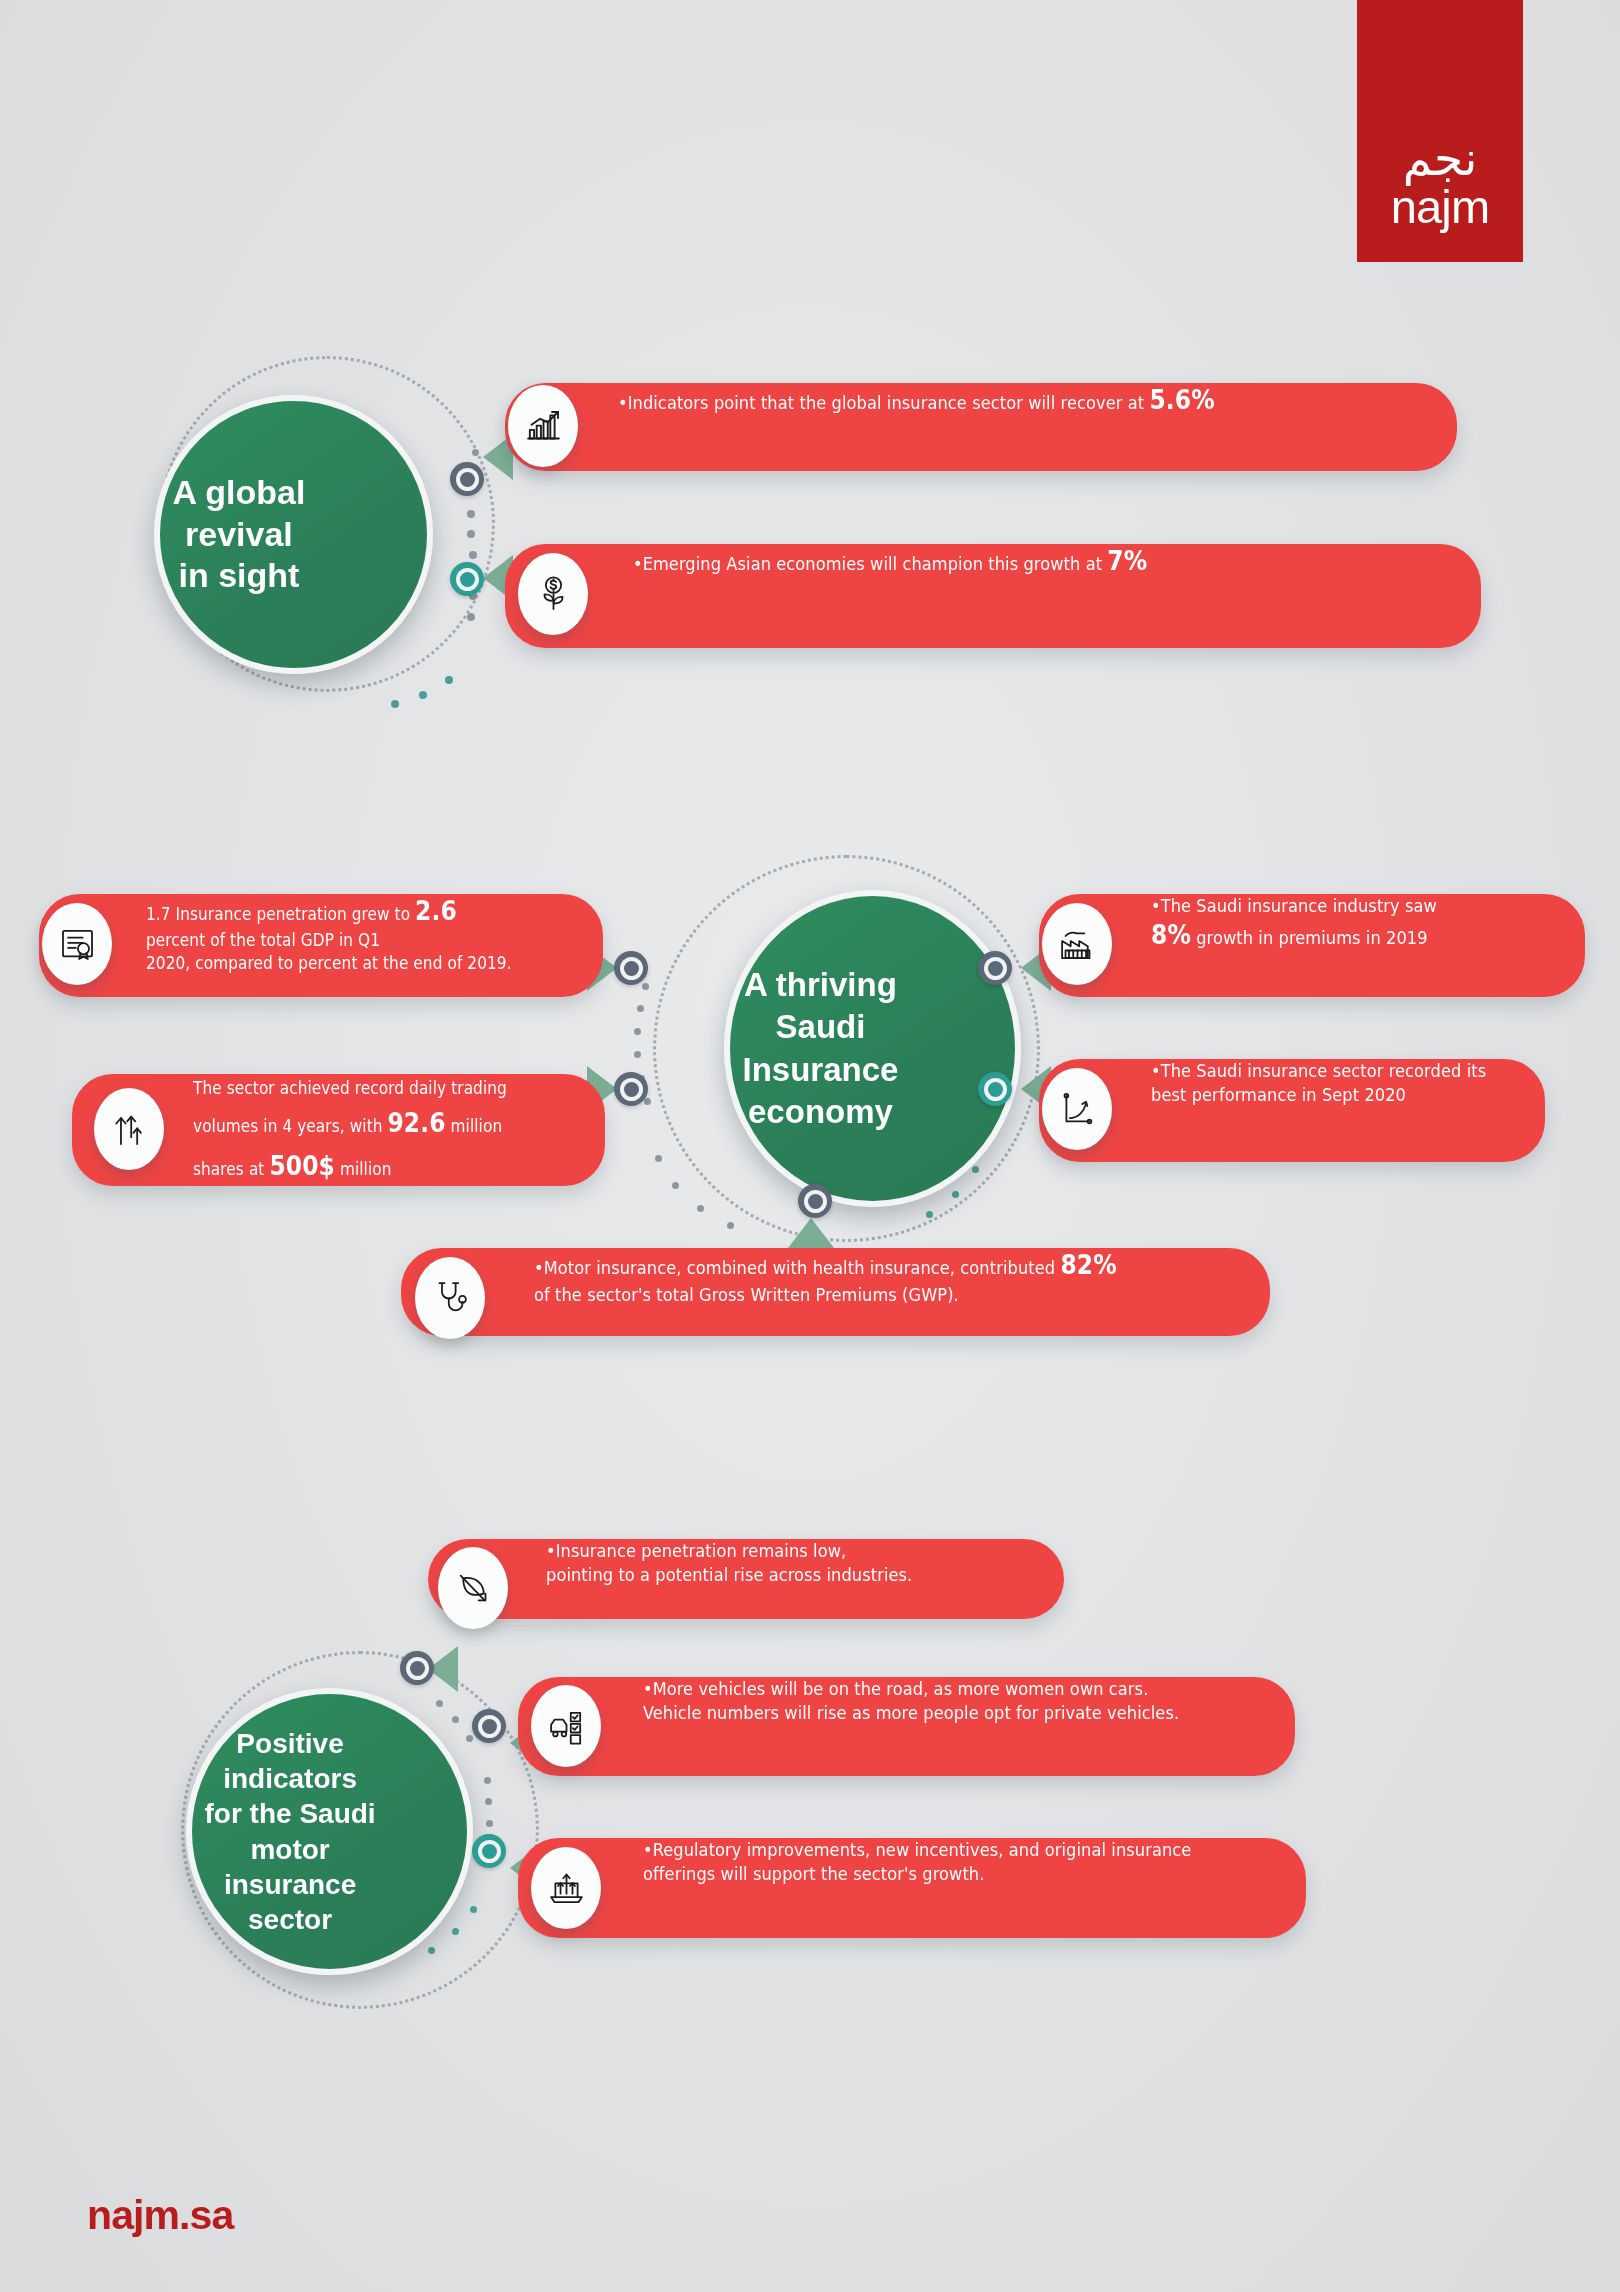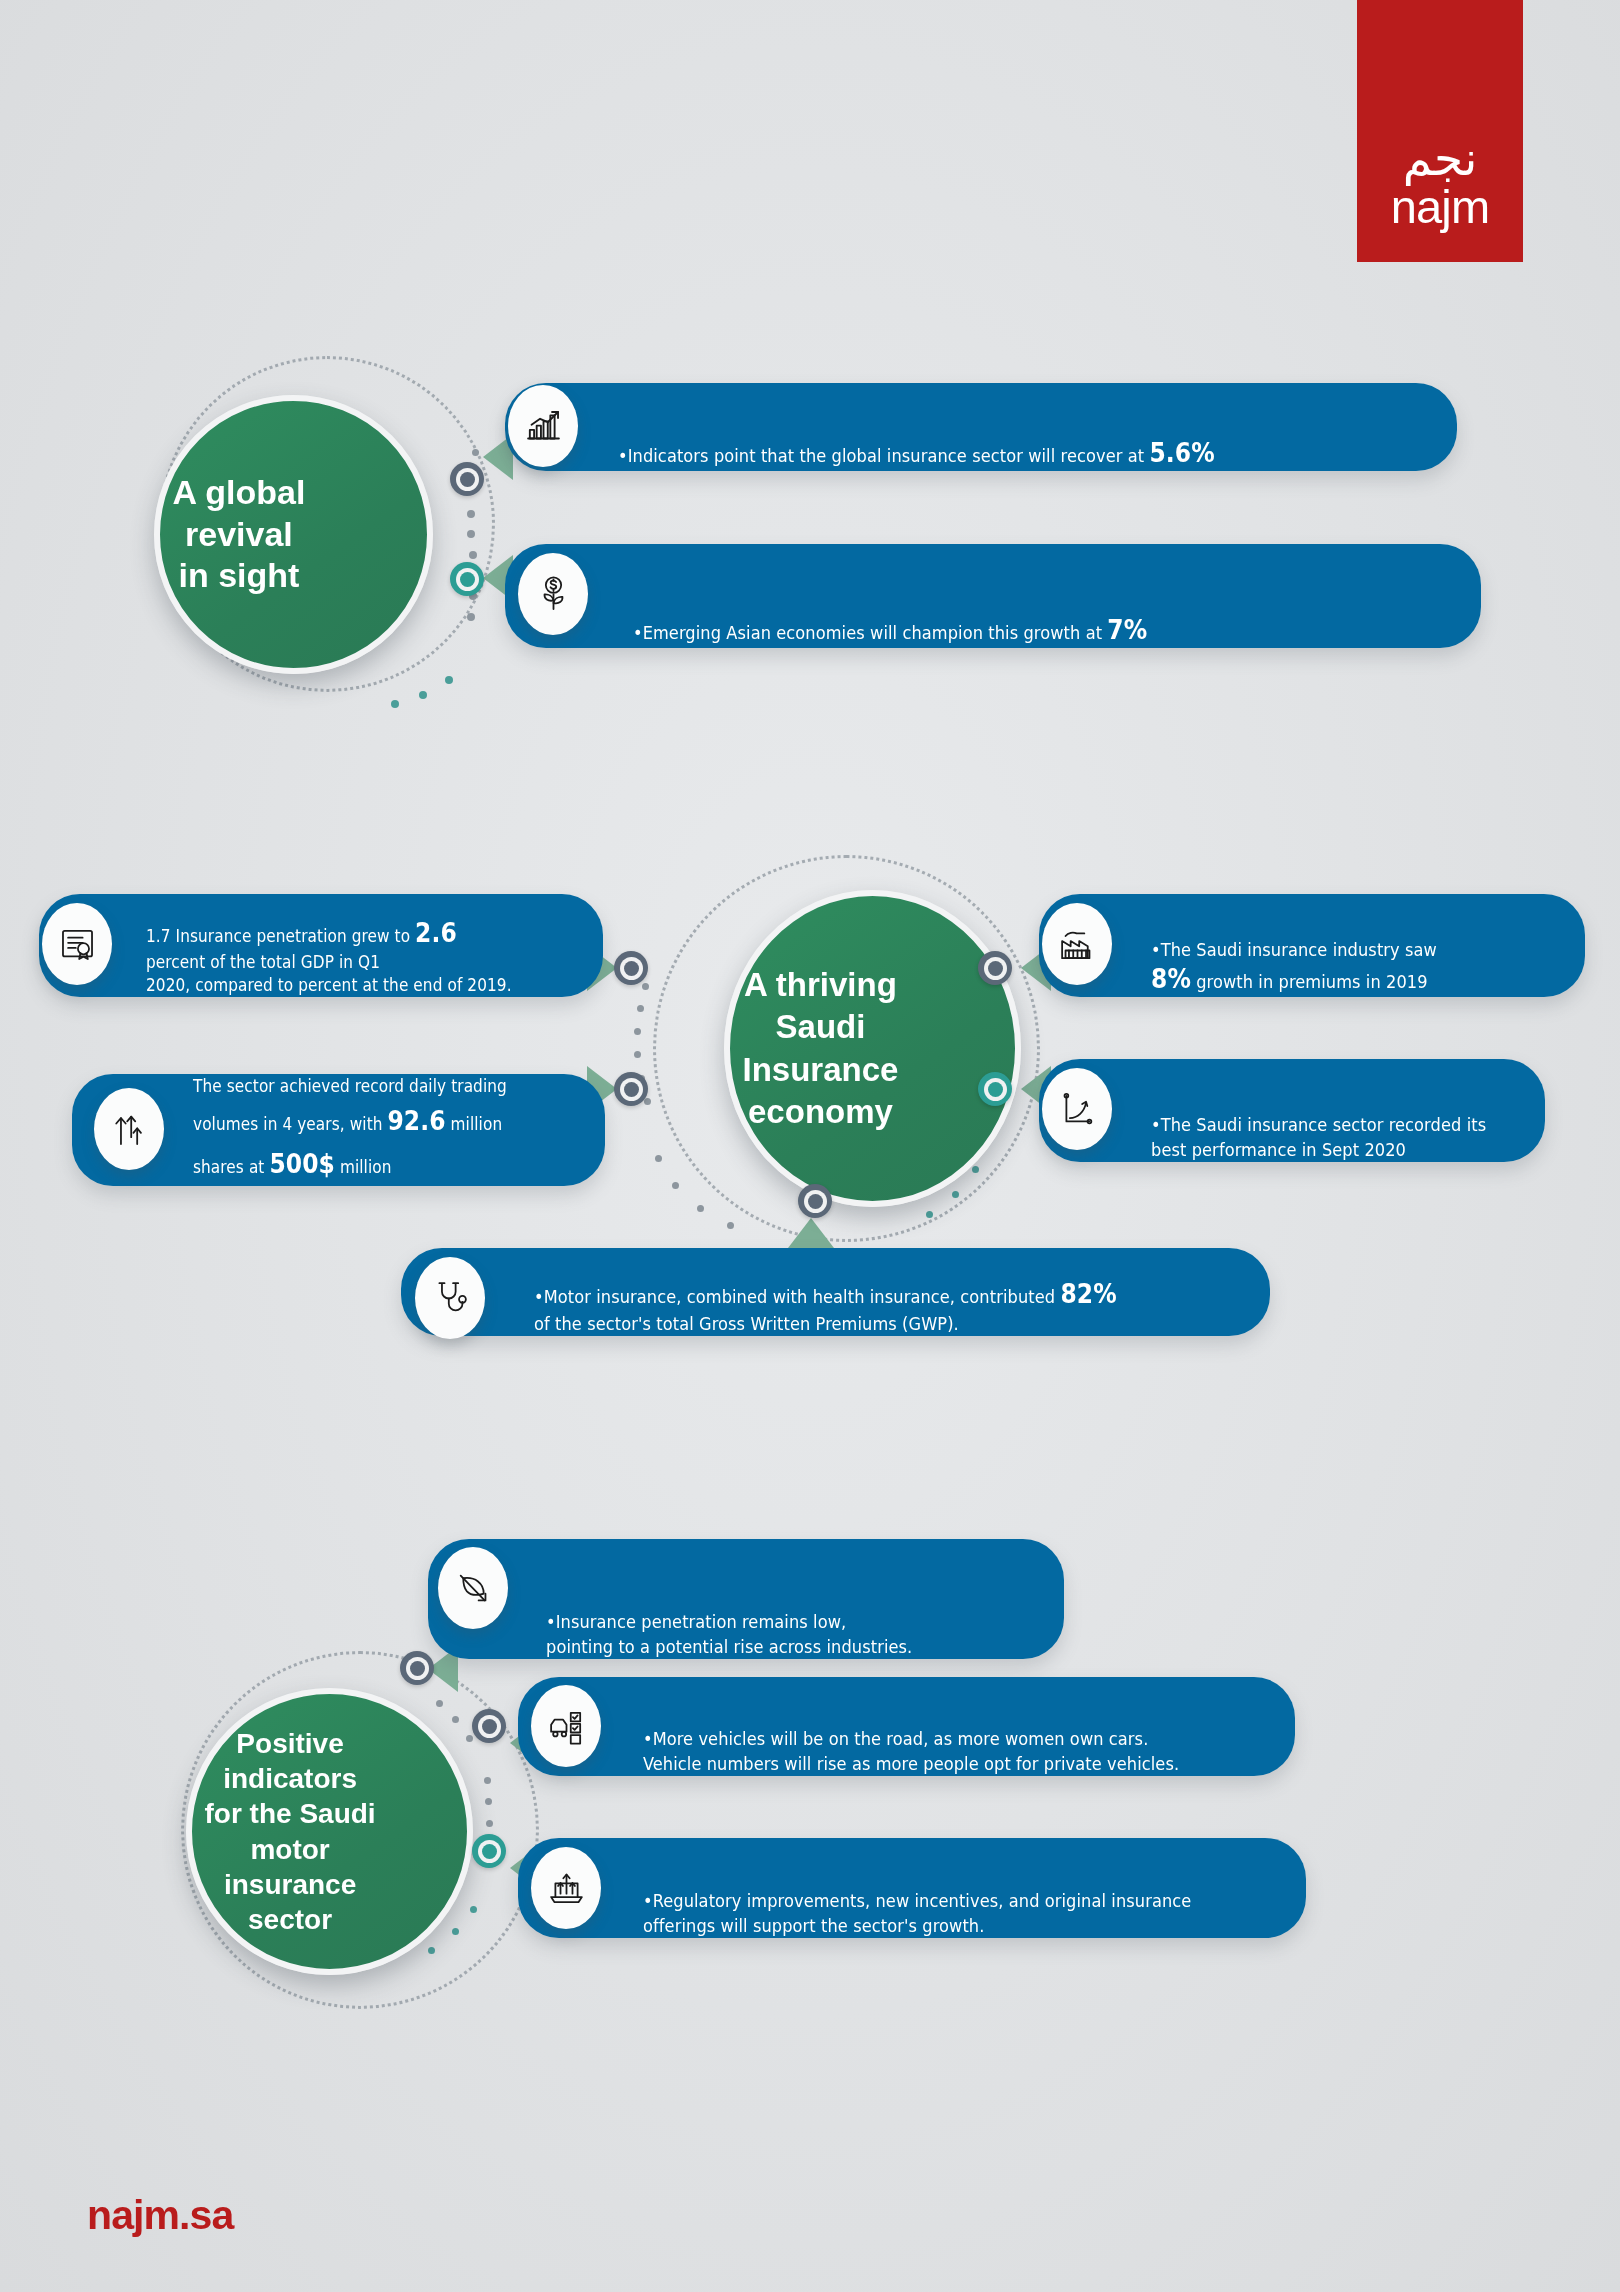--- a/index.html
+++ b/index.html
@@ -53,24 +53,24 @@
     text-align: center;
     color: #ffffff;
     font-weight: bold;
     z-index: 6;
   }
   .hub span { display: block; padding: 0 12.5px; }
 
   
   .bubble {
     position: absolute;
-    background: #0369a1;
+    background: #ef4444;
     border-radius: 41px;
     box-shadow: 0 9px 18px rgba(90,100,110,0.22);
-    display: flex; align-items: flex-end;
+    display: flex; align-items: flex-start;
     z-index: 3;
   }
   .bubble .txt {
     color: #ffffff;
     font-family: "DejaVu Sans Condensed", "Liberation Sans Narrow", "Liberation Sans", sans-serif;
     font-size: 18px;
     line-height: 1.35;
     letter-spacing: 0.1px;
   }
   .bubble .txt b { font-weight: bold; font-size: 26px; }
@@ -358,21 +358,21 @@
 <div class="dot" style="left:466px; top:1735px; width:7.2px; height:7.2px;"></div>
 <div class="dot" style="left:484px; top:1777px; width:7.2px; height:7.2px;"></div>
 <div class="dot" style="left:485px; top:1798px; width:7.2px; height:7.2px;"></div>
 <div class="dot" style="left:486px; top:1820px; width:7.2px; height:7.2px;"></div>
 <div class="dot" style="left:485px; top:1841px; width:7.2px; height:7.2px;"></div>
 <div class="dot teal" style="left:470px; top:1906px; width:7.2px; height:7.2px;"></div>
 <div class="dot teal" style="left:452px; top:1928px; width:7.2px; height:7.2px;"></div>
 <div class="dot teal" style="left:428px; top:1947px; width:7.2px; height:7.2px;"></div>
 
 <div class="tail left" style="left:428px; top:1646px;"></div>
-<div class="bubble" style="left:428px; top:1539px; width:636px; height:120px;">
+<div class="bubble" style="left:428px; top:1539px; width:636px; height:80px;">
   <div class="txt" style="margin-left:118px; font-size:18px;">
     <span>•Insurance penetration remains low,</span><br>
     <span>pointing to a potential rise across industries.</span>
   </div>
 </div>
 <div class="badge" style="left:438px; top:1547px;">
   <svg viewBox="0 0 48 48">
     <g fill="none" stroke="#1b1b1b" stroke-width="2.1" stroke-linecap="round" stroke-linejoin="round">
       <path d="M12 12c14-2 24 6 24 18 0 0-13 5-20-3-4-5-4-11-4-15z"></path>
       <path d="M9 9l28 29"></path>

